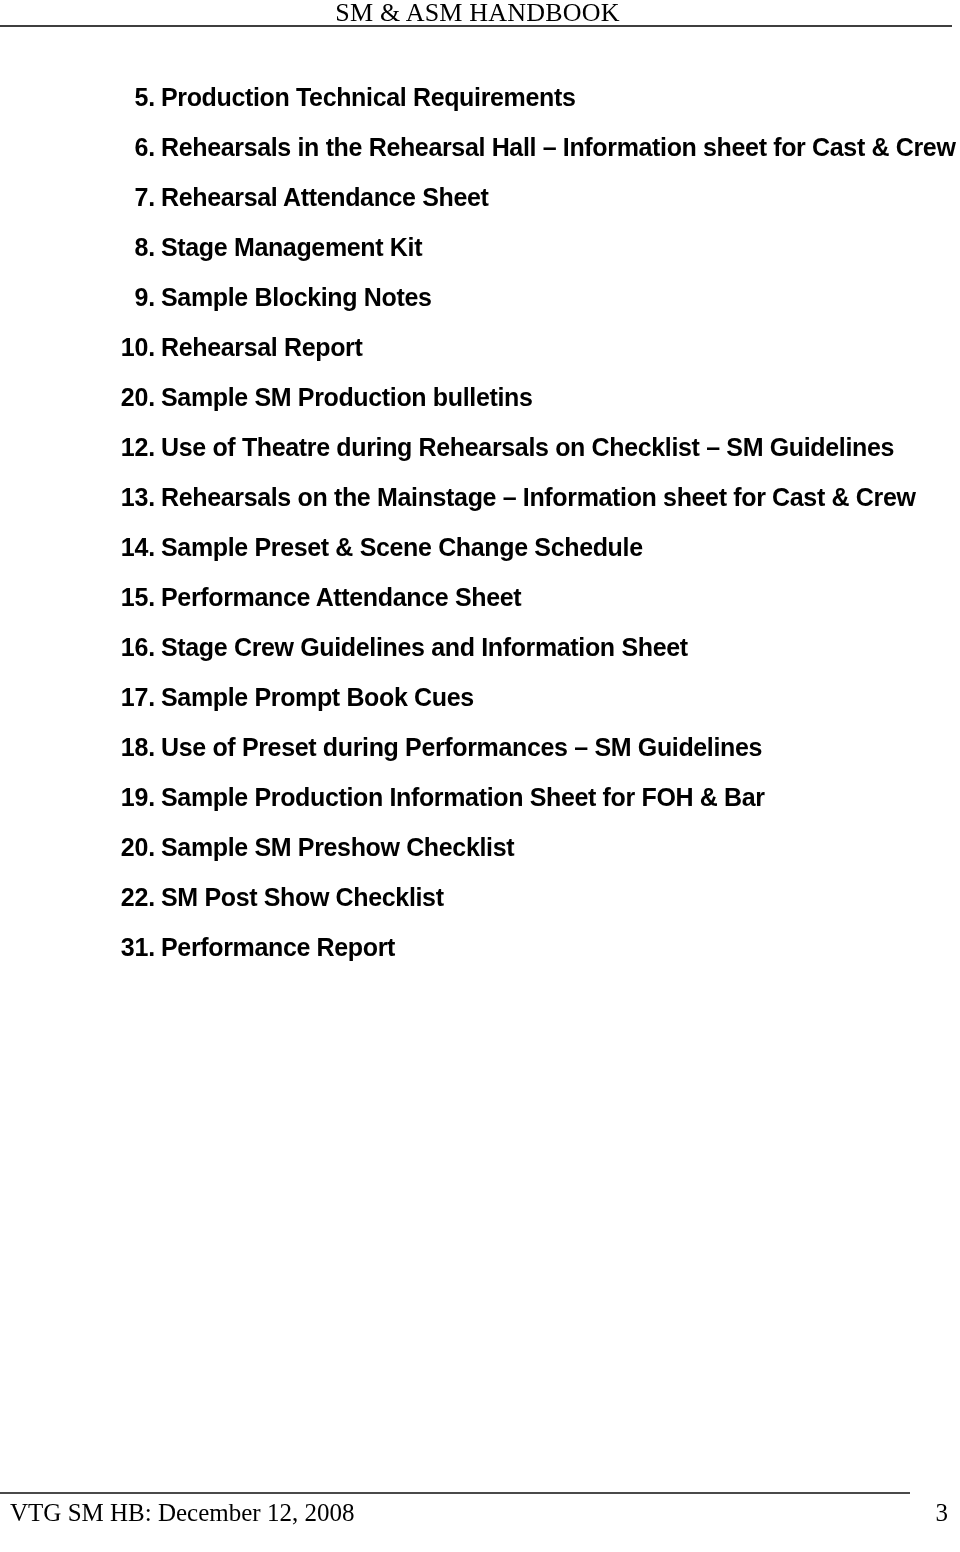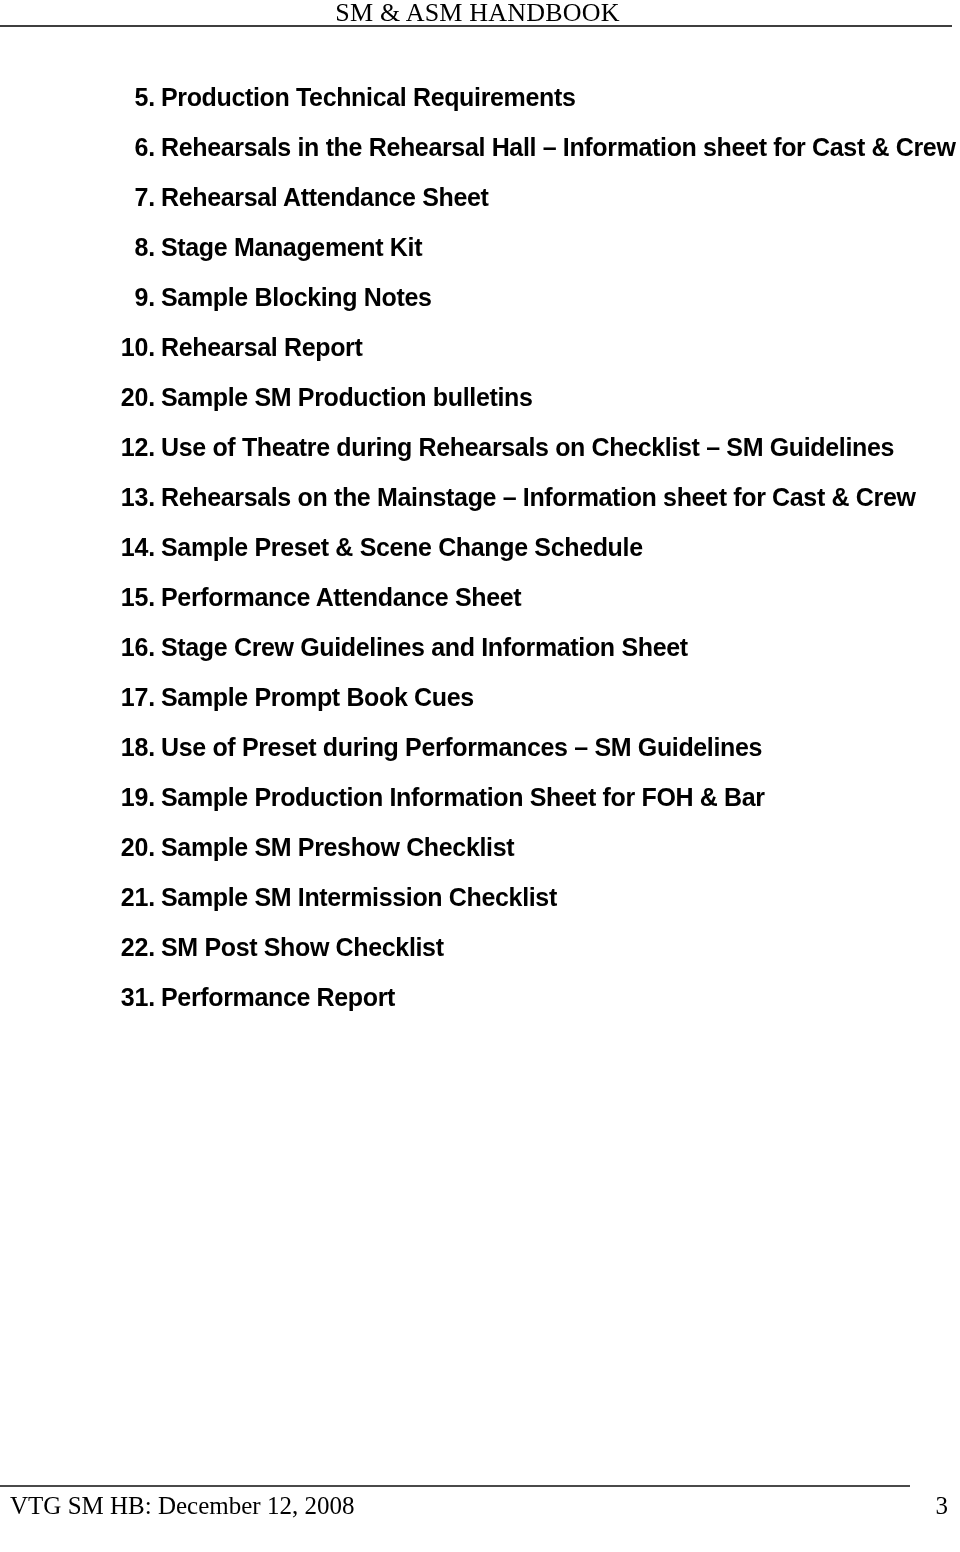--- a/index.html
+++ b/index.html
@@ -87,21 +87,21 @@
     font-size: 25px;
     font-weight: bold;
     color: #000000;
     letter-spacing: -0.35px;
   }
 
   
   .page-footer {
     position: absolute;
     left: 0;
-    bottom: 7px;
+    bottom: 0;
     width: 960px;
     height: 60px;
     margin-top: 21px;
   }
 
   .footer-rule {
     position: absolute;
     top: 0;
     left: 0;
     width: 910px;
@@ -197,24 +197,20 @@
         <span class="toc-number">18.</span>
         <span class="toc-text">Use of Preset during Performances – SM Guidelines</span>
       </li>
       <li class="toc-item">
         <span class="toc-number">19.</span>
         <span class="toc-text">Sample Production Information Sheet for FOH &amp; Bar</span>
       </li>
       <li class="toc-item">
         <span class="toc-number">20.</span>
         <span class="toc-text">Sample SM Preshow Checklist</span>
-      </li>
-      <li class="toc-item">
-        <span class="toc-number">21.</span>
-        <span class="toc-text">Sample SM Intermission Checklist</span>
       </li>
       <li class="toc-item">
         <span class="toc-number">22.</span>
         <span class="toc-text">SM Post Show Checklist</span>
       </li>
       <li class="toc-item">
         <span class="toc-number">31.</span>
         <span class="toc-text">Performance Report</span>
       </li>
     </ul>

